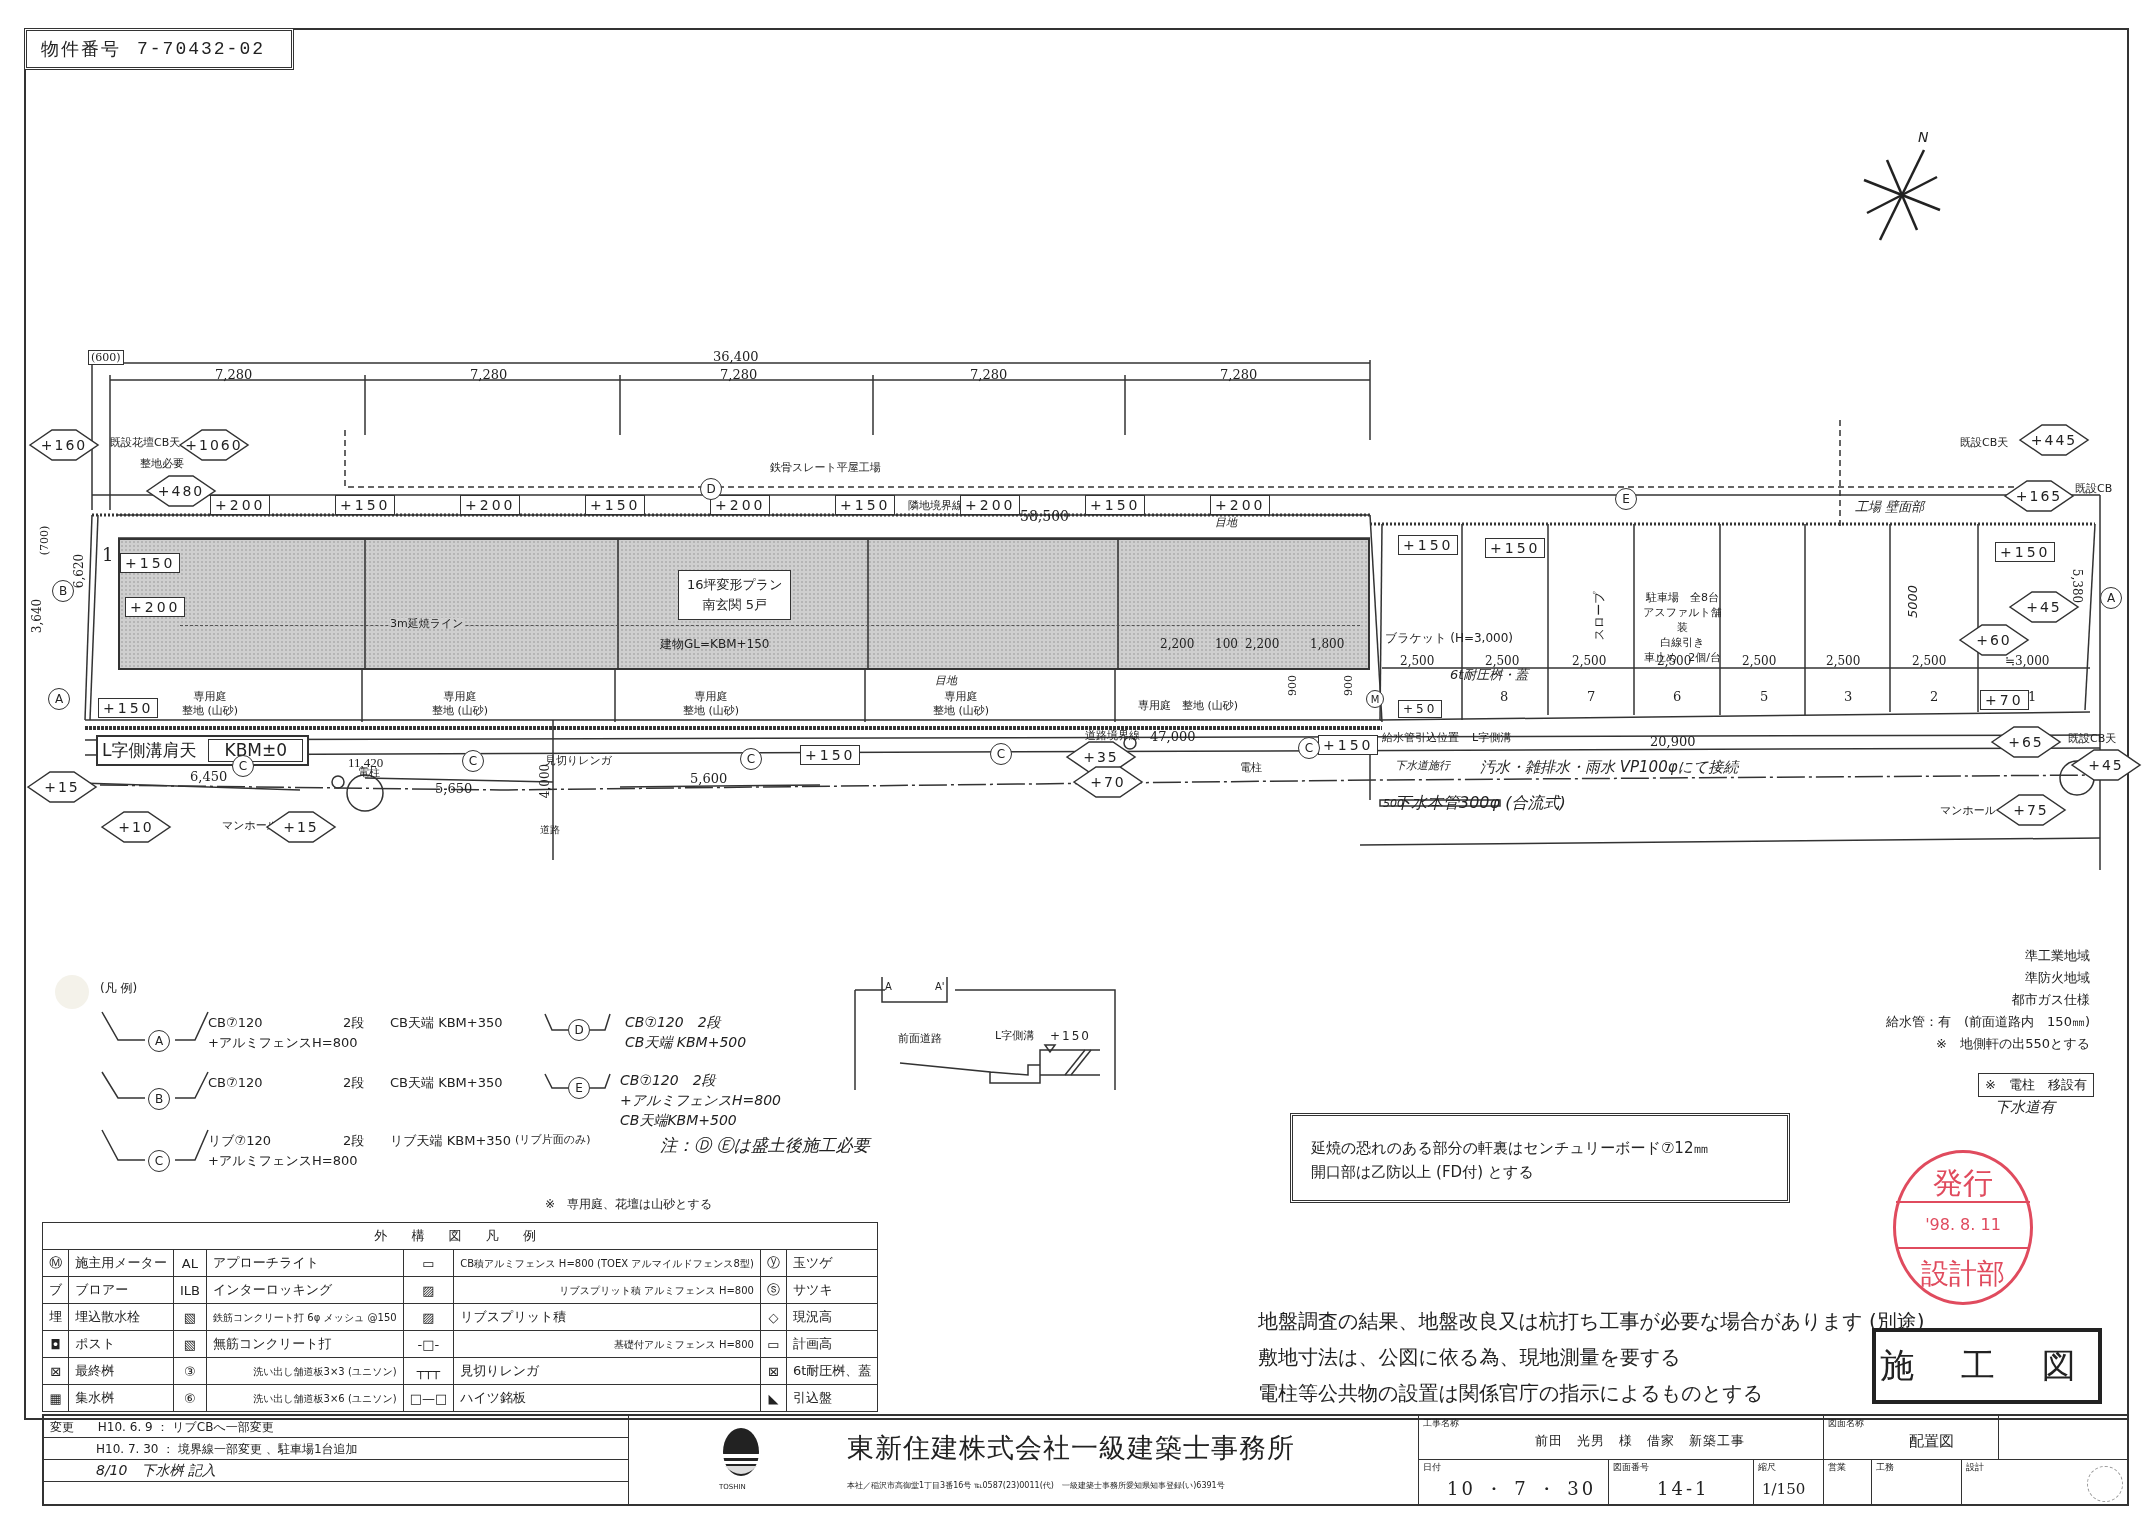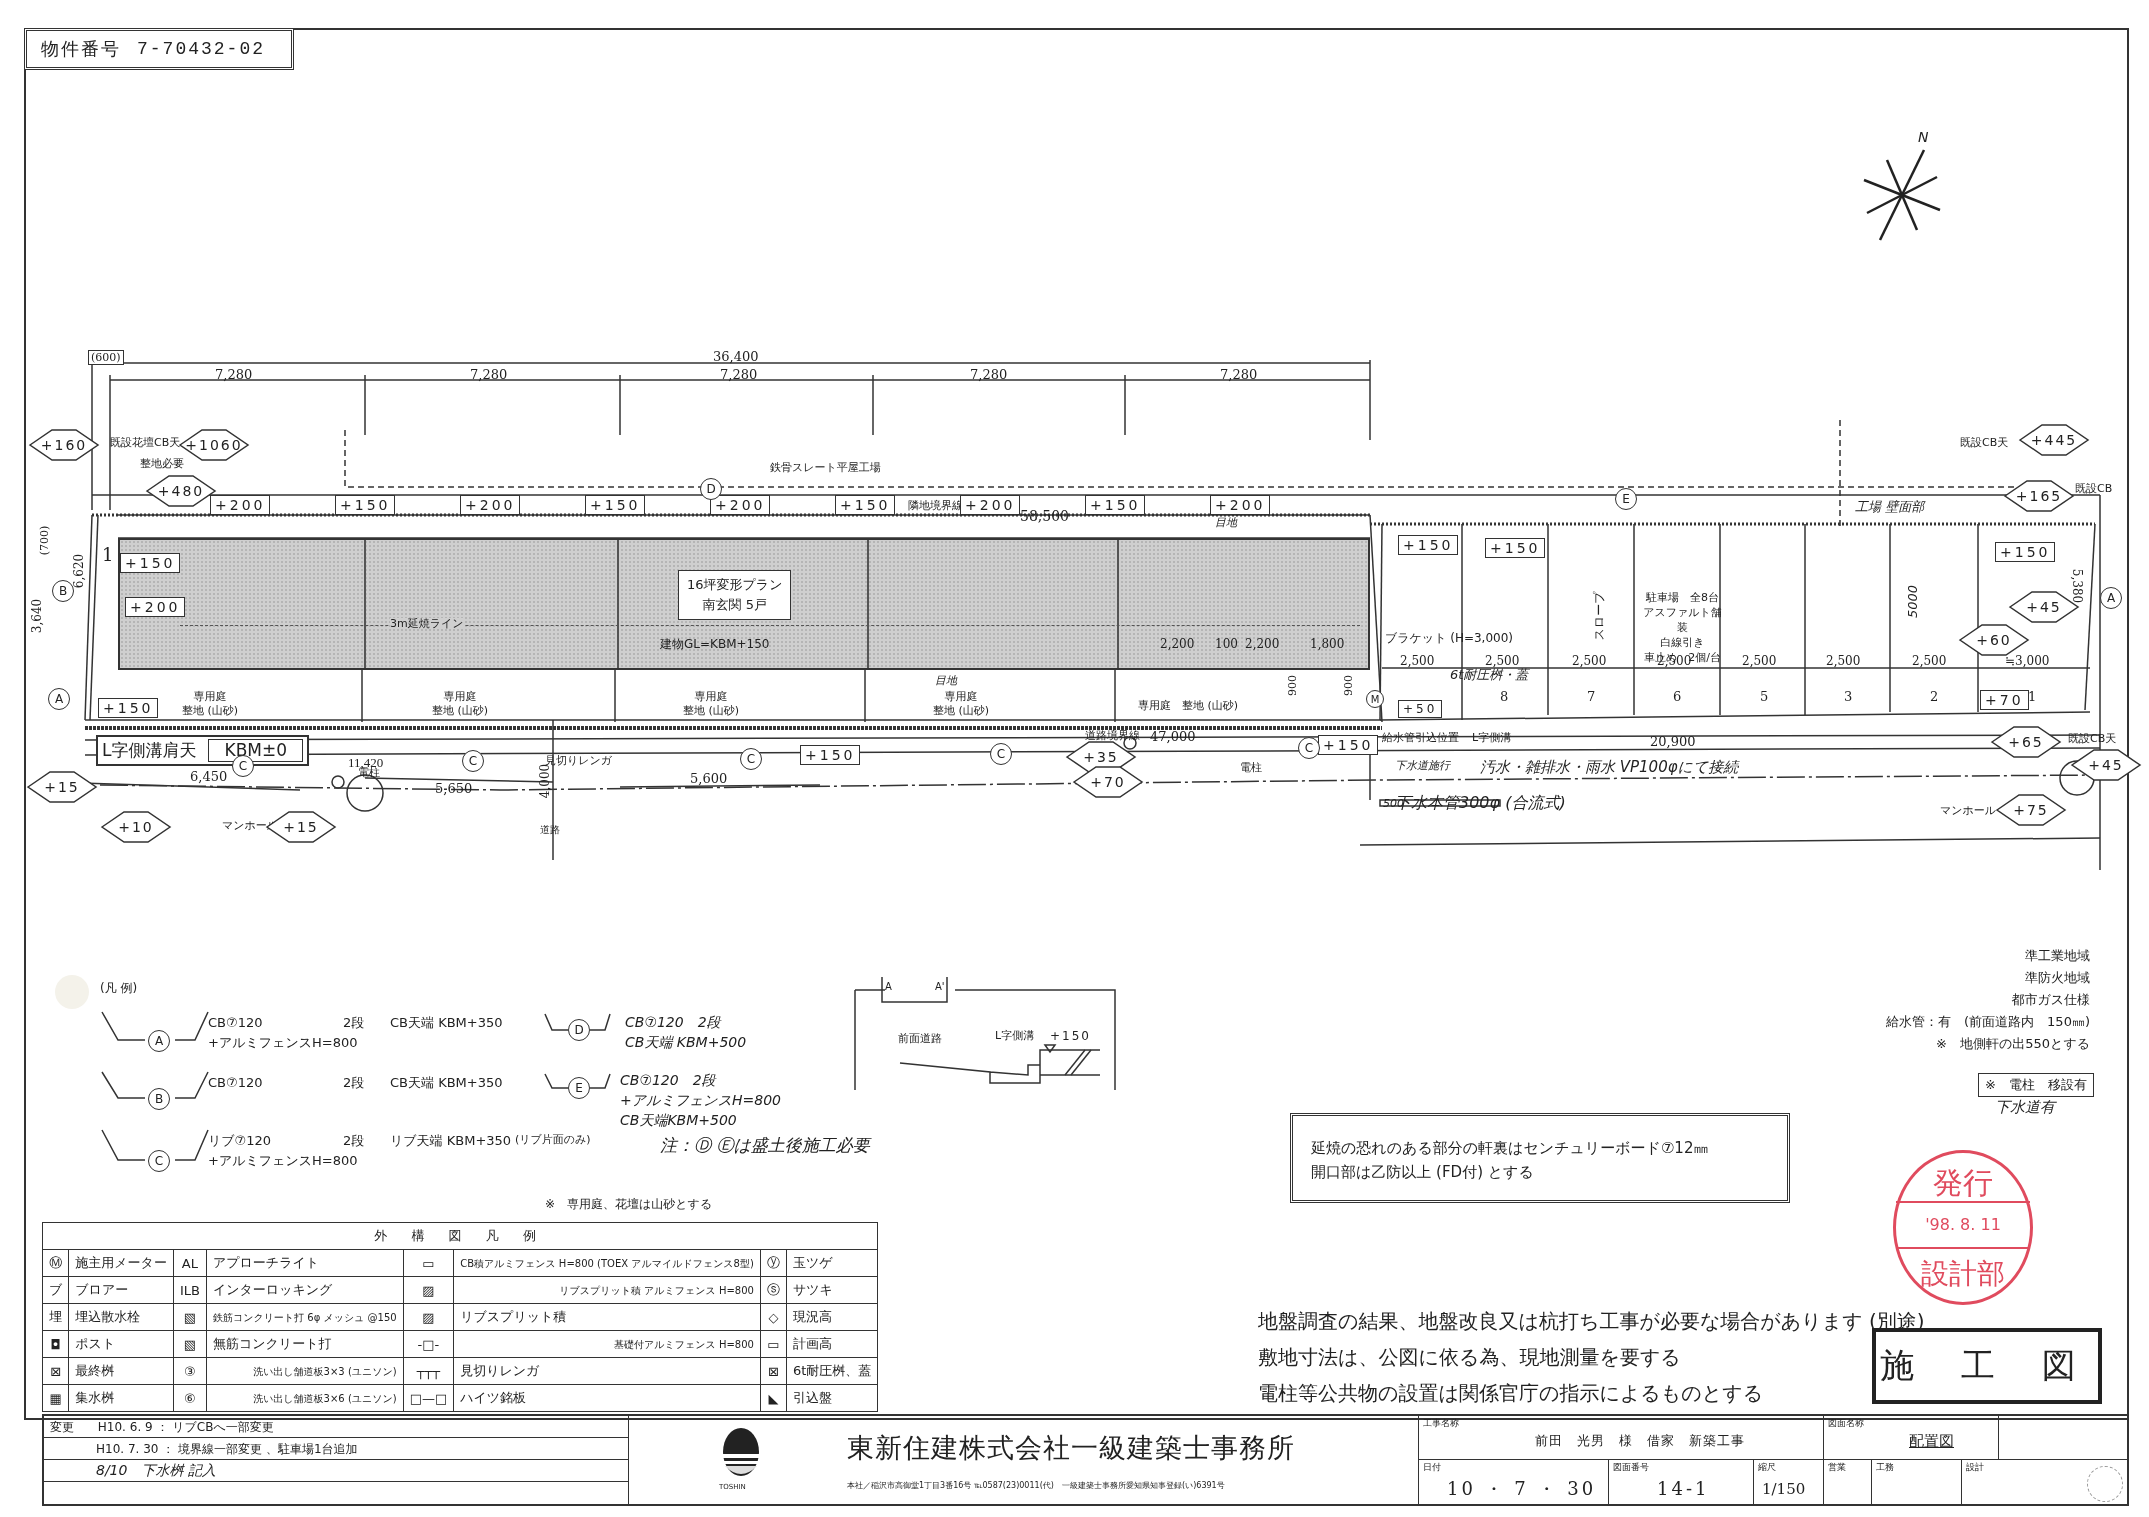--- a/index.html
+++ b/index.html
@@ -546,21 +546,21 @@
     <div class="t serif" style="left:218px;top:18px;font-size:27px;letter-spacing:1px;">東新住建株式会社一級建築士事務所</div>
     <div class="t" style="left:218px;top:66px;font-size:8px;">本社／稲沢市高御堂1丁目3番16号 ℡0587(23)0011(代)　一級建築士事務所愛知県知事登録(い)6391号</div>
   </div>
 
   <div class="tb-cell" style="left:1375px;top:0;width:405px;height:44px;">
     <div class="t" style="left:4px;top:3px;font-size:9px;">工事名称</div>
     <div class="t" style="left:110px;top:18px;font-size:13px;letter-spacing:1px;margin-left:6px;">前田　光男　様　借家　新築工事</div>
   </div>
   <div class="tb-cell" style="left:1780px;top:0;width:175px;height:44px;">
     <div class="t" style="left:4px;top:3px;font-size:9px;">図面名称</div>
-    <div class="t" style="left:85px;top:18px;font-size:15px;text-decoration:underline;">配置図</div>
+    <div class="t" style="left:85px;top:18px;font-size:15px;">配置図</div>
   </div>
   <div class="tb-cell" style="left:1955px;top:0;width:130px;height:44px;border-right:none;"></div>
 
   <div class="tb-cell" style="left:1375px;top:44px;width:190px;height:46px;border-bottom:none;">
     <div class="t" style="left:4px;top:3px;font-size:9px;">日付</div>
     <div class="t serif" style="left:28px;top:20px;font-size:18px;letter-spacing:3px;">10 ・ 7 ・ 30</div>
   </div>
   <div class="tb-cell" style="left:1565px;top:44px;width:145px;height:46px;border-bottom:none;">
     <div class="t" style="left:4px;top:3px;font-size:9px;">図面番号</div>
     <div class="t serif" style="left:48px;top:20px;font-size:18px;letter-spacing:3px;">14-1</div>

